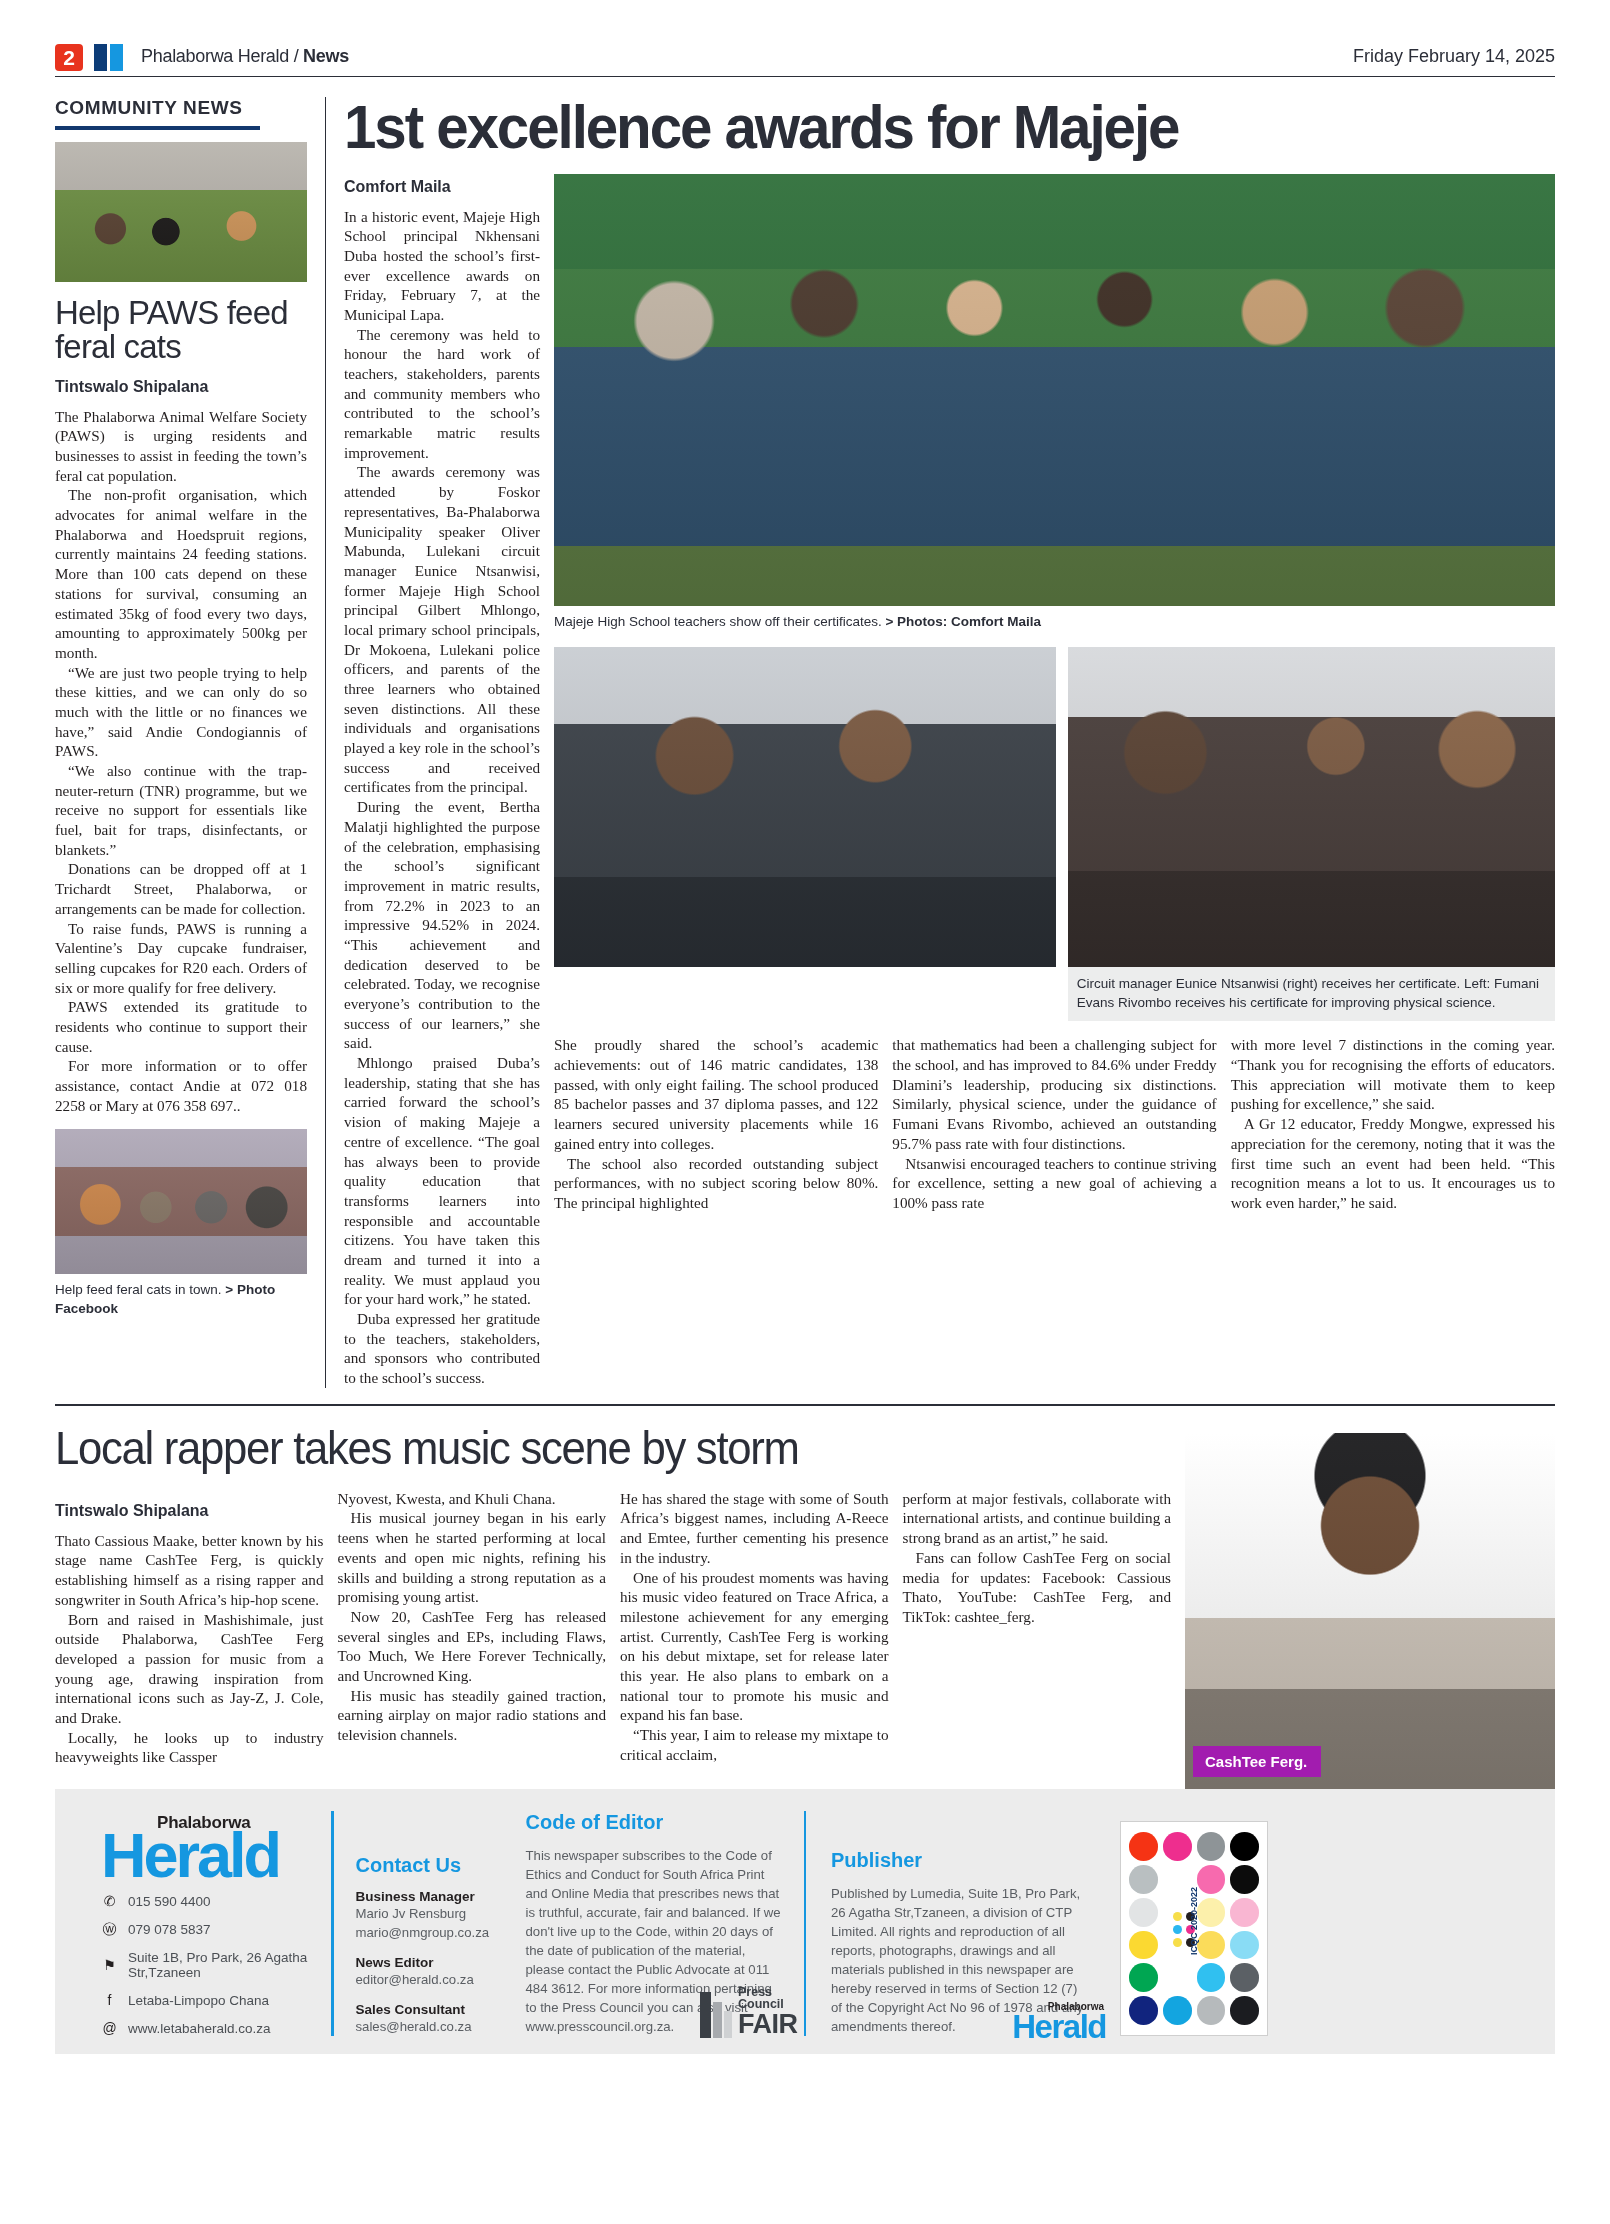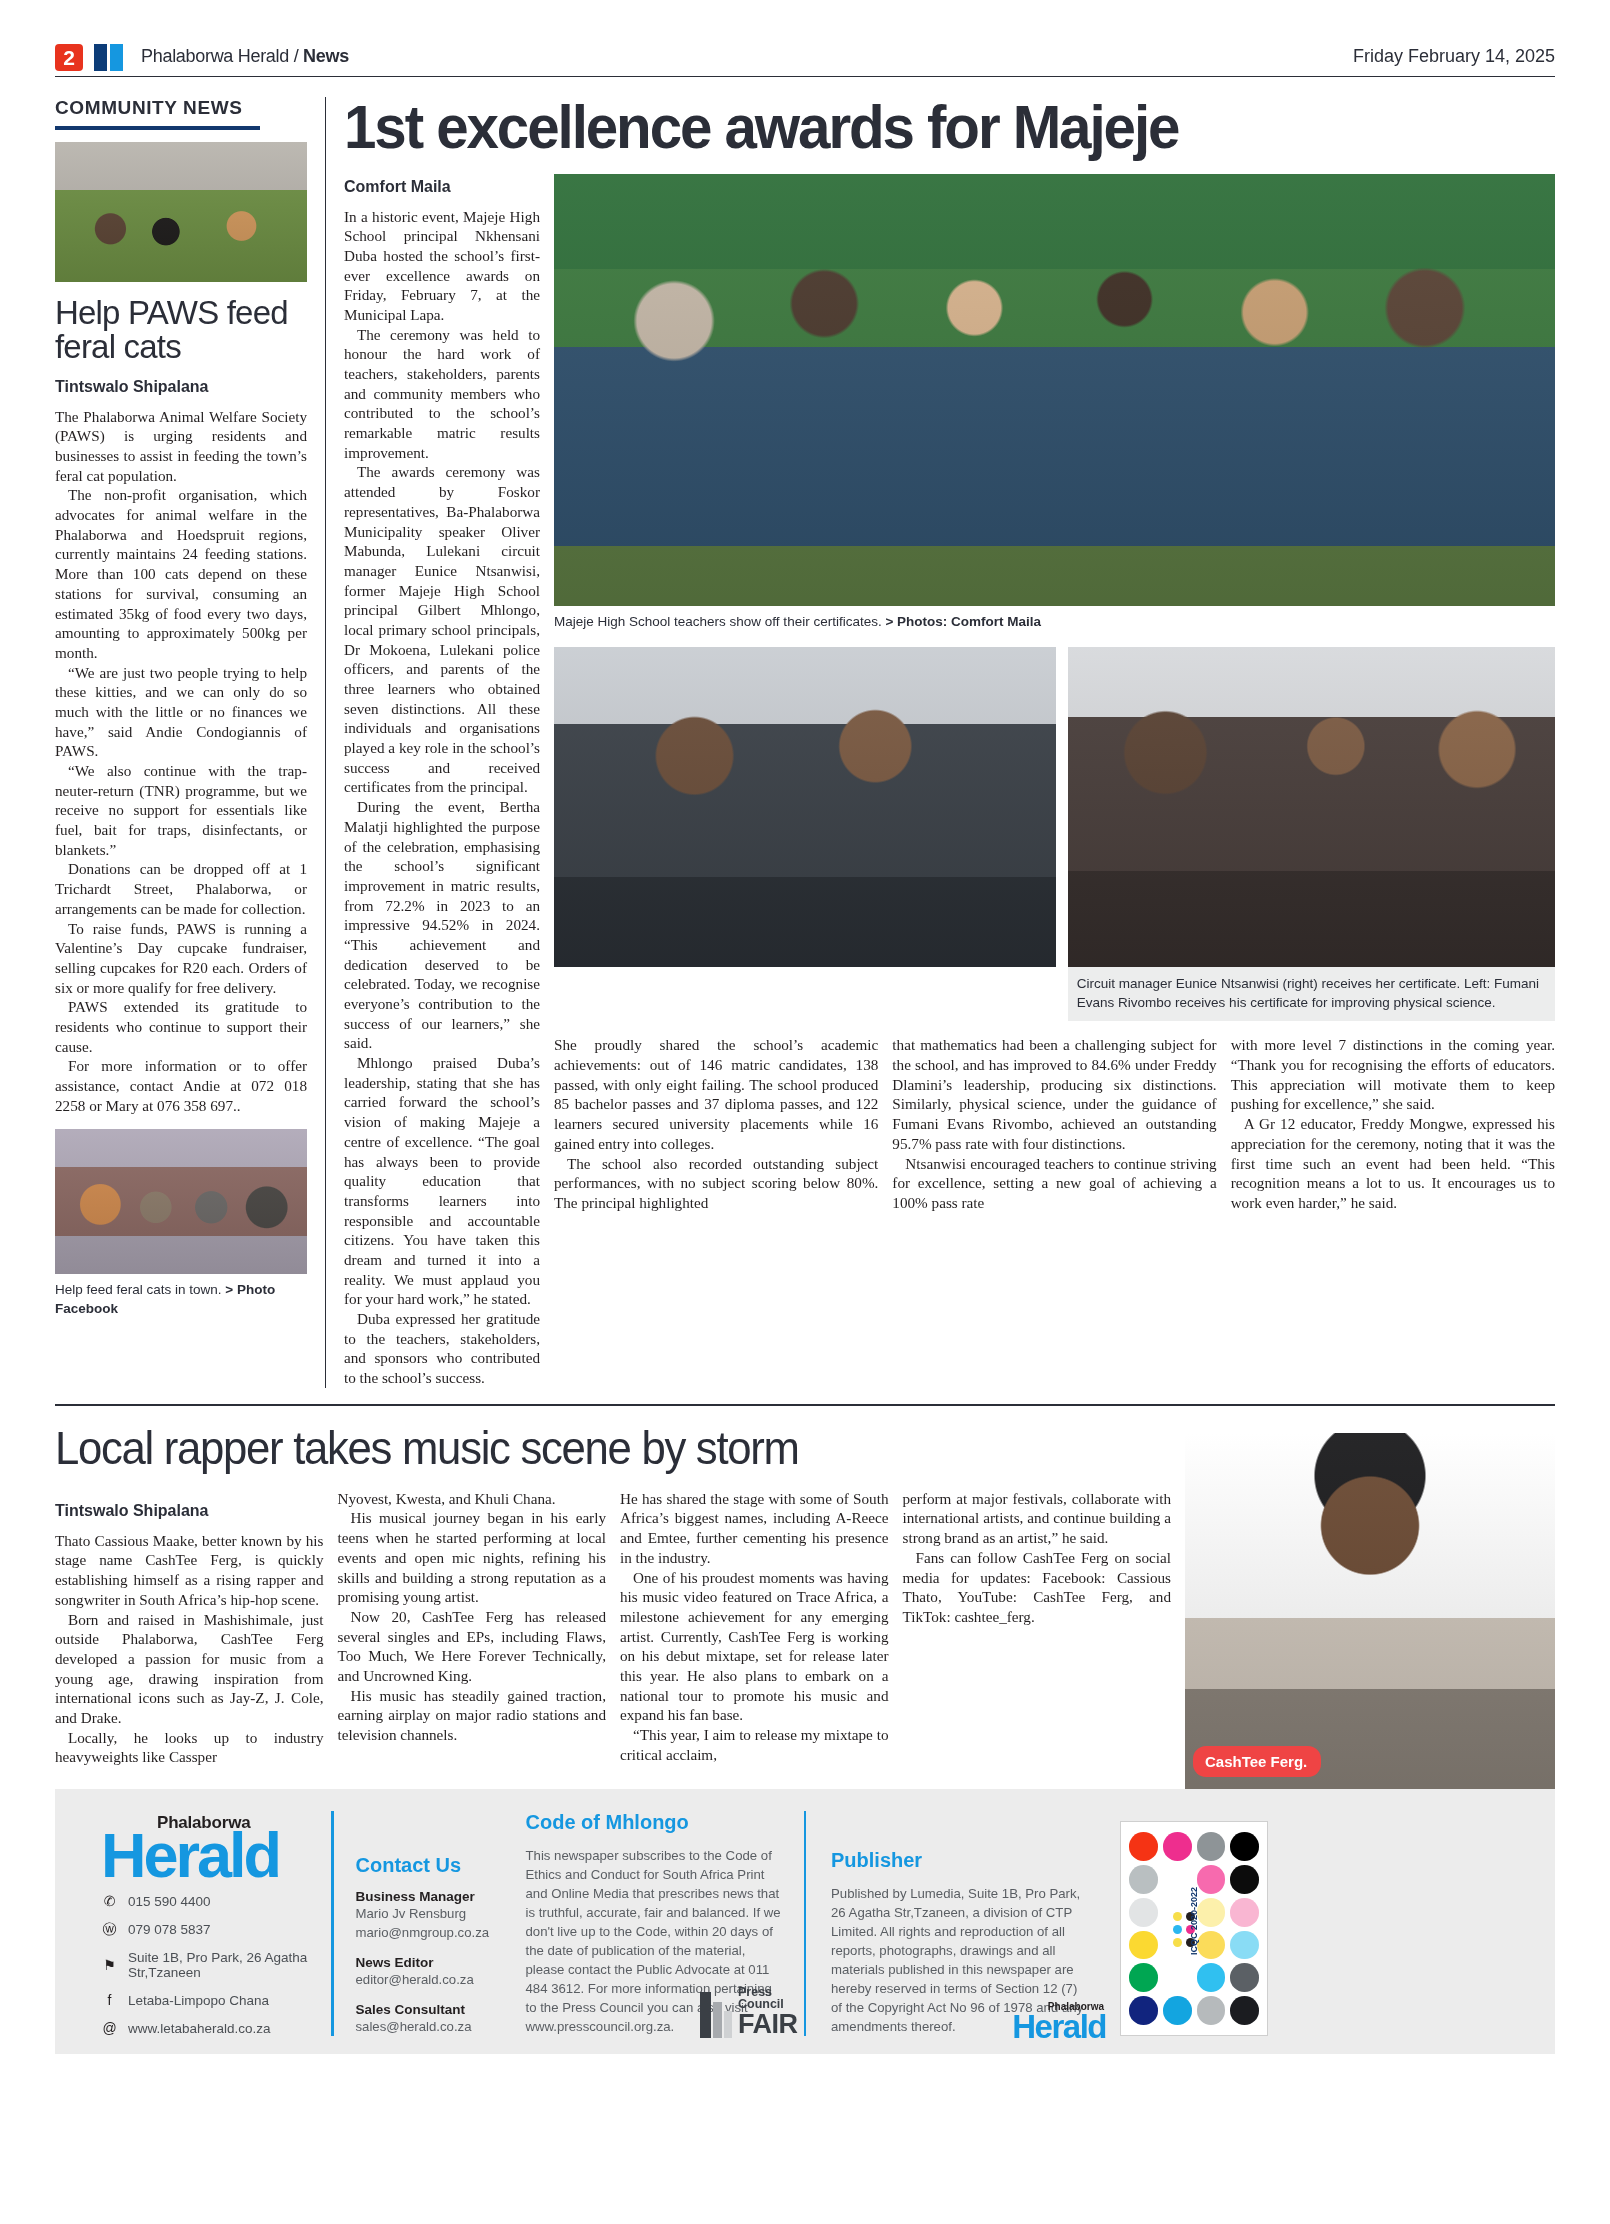--- a/index.html
+++ b/index.html
@@ -93,22 +93,22 @@
     font-family:"Liberation Sans", sans-serif; font-weight:300;
     font-size:47px; letter-spacing:-1.4px; color:#2b2e38; margin:14px 0 0;
     transform:scaleX(.93); transform-origin:left center;
   }
   .rap-grid { display:flex; margin-top:14px; gap:14px; }
   .rap-grid > .rc { flex:1; }
   .rap-art { width:370px; flex:0 0 370px; position:relative; margin-top:-56px; }
   .rap-photo { width:100%; height:356px; }
   .name-tag {
     position:absolute; left:8px; bottom:12px;
-    background:#ef4444; color:#fff; font-family:"Liberation Sans", sans-serif;
-    font-weight:bold; font-size:15px; padding:7px 14px 7px 12px;border-radius:13px;
+    background:#a21caf; color:#fff; font-family:"Liberation Sans", sans-serif;
+    font-weight:bold; font-size:15px; padding:7px 14px 7px 12px;
   }
 
   
   .footer {
     margin-top:0; background:#ececec; display:flex; padding:22px 26px 18px;
     position:relative;
     align-items:flex-end;
   }
   .f-col { padding:0 22px; }
   .f-logo { width:250px; flex:0 0 250px; padding-left:20px; }
@@ -405,21 +405,21 @@
       <div class="f-sub" style="margin-top:0;">Business Manager</div>
       <div class="f-txt">Mario Jv Rensburg</div>
       <div class="f-txt">mario@nmgroup.co.za</div>
       <div class="f-sub">News Editor</div>
       <div class="f-txt">editor@herald.co.za</div>
       <div class="f-sub">Sales Consultant</div>
       <div class="f-txt">sales@herald.co.za</div>
     </div>
 
     <div class="f-col f-conduct">
-      <div class="f-head">Code of Mhlongo</div>
+      <div class="f-head">Code of Editor</div>
       <div class="f-txt">This newspaper subscribes to the Code of Ethics and Conduct for South Africa Print and Online Media that prescribes news that is truthful, accurate, fair and balanced. If we don't live up to the Code, within 20 days of the date of publication of the material, please contact the Public Advocate at 011 484 3612. For more information pertaining to the Press Council you can also visit www.presscouncil.org.za.</div>
       <div class="pc-logo">
         <div class="pc-mark">
           <i style="width:11px;height:46px;"></i>
           <i style="width:9px;height:36px;background:#a7aaae;"></i>
           <i style="width:8px;height:27px;background:#cfd1d3;"></i>
         </div>
         <div class="pc-txt">
           <span class="s">Press</span>
           <span class="s">Council</span>

